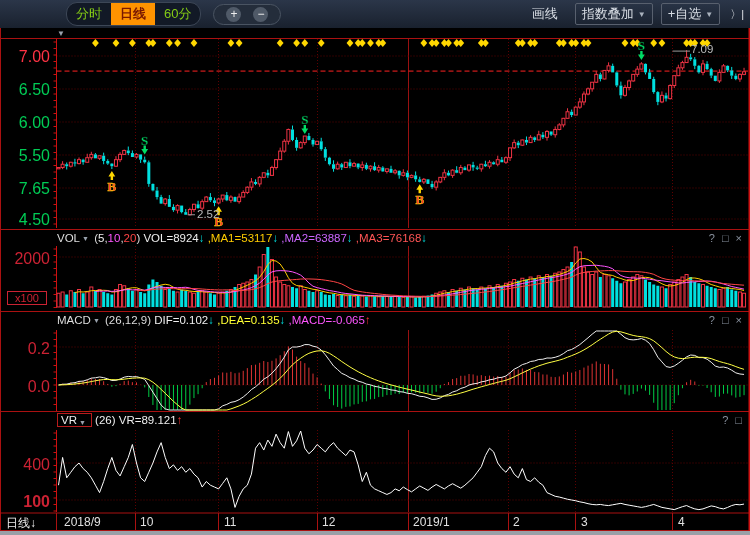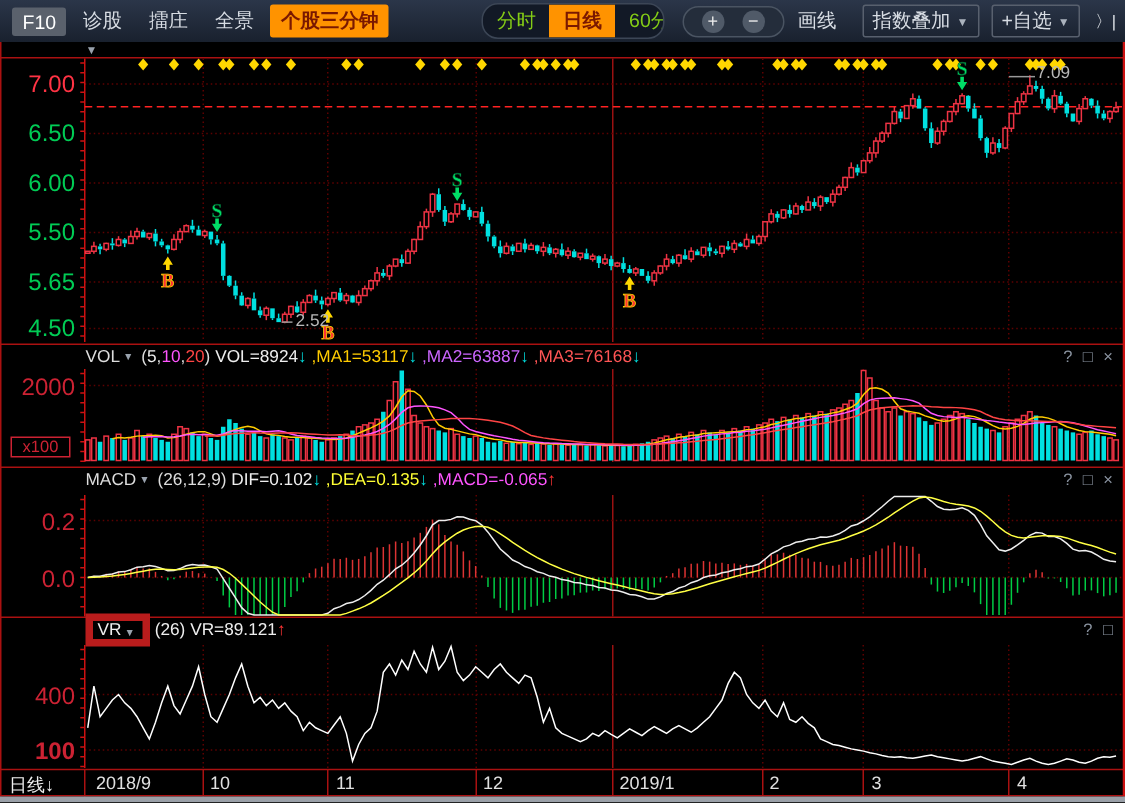--- a/index.html
+++ b/index.html
@@ -31,21 +31,21 @@
   .xlab{font-size:12px;color:#e0e0e0;}
   .scale-lab{width:46px;text-align:right;font-size:16px;color:#cc2233;}
   .phdr{height:16px;display:flex;align-items:center;font-size:11.5px;white-space:pre;}
   .phdr .nm{color:#ddd;cursor:pointer;}
   .phdr .dd{font-size:7px;color:#99a2ad;margin:0 2px;}
   .picons{display:flex;gap:7px;color:#8a93a0;font-size:11px;}
   .picons span{cursor:pointer;}
   .unit-box{border:1px solid #cc2233;color:#cc2233;font-size:11px;width:38px;
     text-align:center;line-height:12px;}
   .annot{font-size:11.5px;color:#b9b9b9;}
-  .vr-btn{border:5px solid #b91c1c;padding:0 3px;color:#eee;display:inline-flex;
+  .vr-btn{border:1px solid #b91c1c;padding:0 3px;color:#eee;display:inline-flex;
     align-items:flex-end;cursor:pointer;}
   .bottom-strip{position:absolute;left:0;bottom:0;width:750px;height:4px;background:#9aa0a8;z-index:25;}
   .main-dd{font-size:8px;color:#99a2ad;}
 </style>
 </head>
 <body>
 
 <div class="stage" id="stage">
 
   <svg id="svg" width="750" height="535">
@@ -1078,27 +1078,20 @@
       <polygon points="144.705,154.58666666666664 141.305,149.08666666666664 143.50500000000002,149.08666666666664 143.50500000000002,145.58666666666664 145.905,145.58666666666664 145.905,149.08666666666664 148.10500000000002,149.08666666666664" fill="#00dd66"></polygon>
       <text x="304.8" y="124.03199999999998" fill="#00dd66" stroke="#004422" stroke-width="0.4" font-size="13" font-weight="bold" text-anchor="middle" font-family="&quot;Liberation Serif&quot;,&quot;DejaVu Serif&quot;,serif">S</text>
       <polygon points="304.8,134.03199999999998 301.40000000000003,128.53199999999998 303.6,128.53199999999998 303.6,125.03199999999998 306,125.03199999999998 306,128.53199999999998 308.2,128.53199999999998" fill="#00dd66"></polygon>
       <text x="641.4100000000001" y="50.12266666666669" fill="#00dd66" stroke="#004422" stroke-width="0.4" font-size="13" font-weight="bold" text-anchor="middle" font-family="&quot;Liberation Serif&quot;,&quot;DejaVu Serif&quot;,serif">S</text>
       <polygon points="641.4100000000001,60.12266666666669 638.0100000000001,54.62266666666669 640.21,54.62266666666669 640.21,51.12266666666669 642.6100000000001,51.12266666666669 642.6100000000001,54.62266666666669 644.8100000000001,54.62266666666669" fill="#00dd66"></polygon>
       <line x1="187.755" y1="214.75199999999998" x2="195" y2="214.75199999999998" stroke="#999999"></line>
       <line x1="672.565" y1="51.09600000000001" x2="690" y2="51.09600000000001" stroke="#999999"></line>
     </svg>
 
   <div class="toolbar">
-    <div id="tb-left" style="display:flex;align-items:center;">
-        <div class="tb-btn gray">F10</div>
-        <div class="tb-btn ">诊股</div>
-        <div class="tb-btn ">擂庄</div>
-        <div class="tb-btn ">全景</div>
-        <div class="tb-btn orange">个股三分钟</div>
-      </div>
     <div id="tb-periods" class="period-group">
         <div class="period">分时</div>
         <div class="period active">日线</div>
         <div class="period">60分</div>
       </div>
     <div id="tb-zoom" class="zoom-group">
         <div class="zbtn">+</div>
         <div class="zbtn">−</div>
       </div>
     <div id="tb-right" class="tb-right">
@@ -1118,21 +1111,21 @@
 
   <div class="ov" style="left:6px;top:515px;font-size:12px;color:#eee;z-index:26;">
     <span>日线</span><span>↓</span>
   </div>
 
   <div class="bottom-strip"></div>
 <div class="ov ylab" style="left: 4px; top: 48px; color: rgb(255, 51, 68);">7.00</div>
     <div class="ov ylab" style="left: 4px; top: 81px; color: rgb(0, 204, 85);">6.50</div>
     <div class="ov ylab" style="left: 4px; top: 114px; color: rgb(0, 204, 85);">6.00</div>
     <div class="ov ylab" style="left: 4px; top: 147px; color: rgb(0, 204, 85);">5.50</div>
-    <div class="ov ylab" style="left: 4px; top: 180px; color: rgb(0, 204, 85);">5.65</div>
+    <div class="ov ylab" style="left: 4px; top: 180px; color: rgb(0, 204, 85);">7.65</div>
     <div class="ov ylab" style="left: 4px; top: 211px; color: rgb(0, 204, 85);">4.50</div>
     <div class="ov scale-lab" style="left: 4px; top: 250px;">2000</div>
     <div class="ov scale-lab" style="left: 4px; top: 340px;">0.2</div>
     <div class="ov scale-lab" style="left: 4px; top: 378px;">0.0</div>
     <div class="ov scale-lab" style="left: 4px; top: 456px;">400</div>
     <div class="ov scale-lab" style="left: 4px; top: 493px; font-weight: bold;">100</div>
     <div class="ov xlab" style="left: 64px; top: 515px;">2018/9</div>
     <div class="ov xlab" style="left: 140px; top: 515px;">10</div>
     <div class="ov xlab" style="left: 224px; top: 515px;">11</div>
     <div class="ov xlab" style="left: 322px; top: 515px;">12</div>

